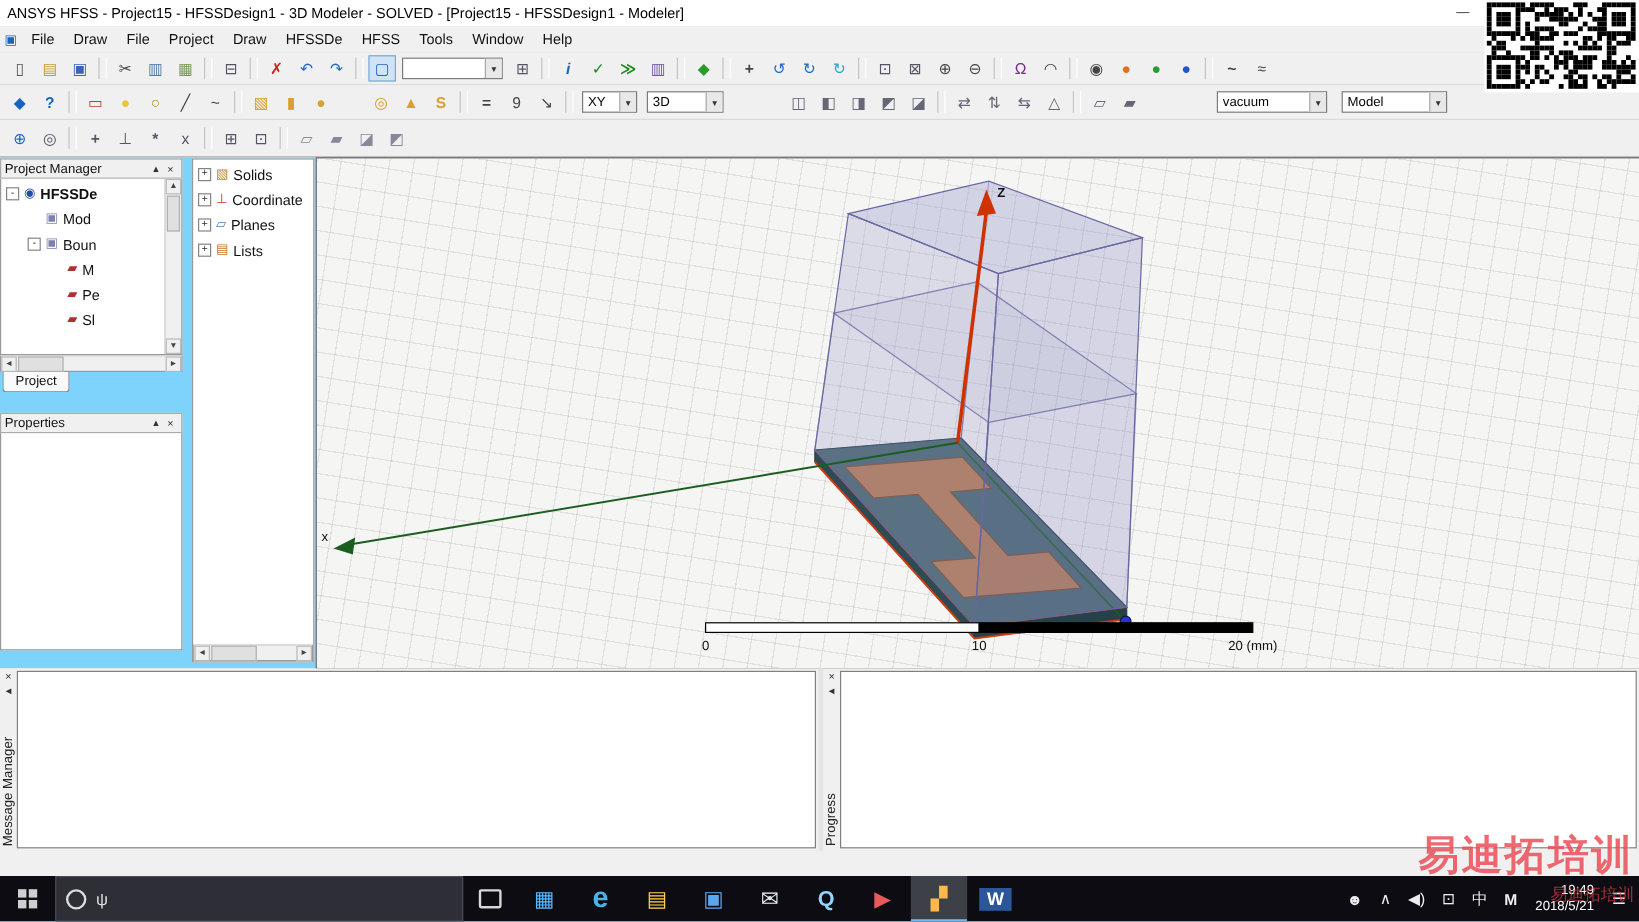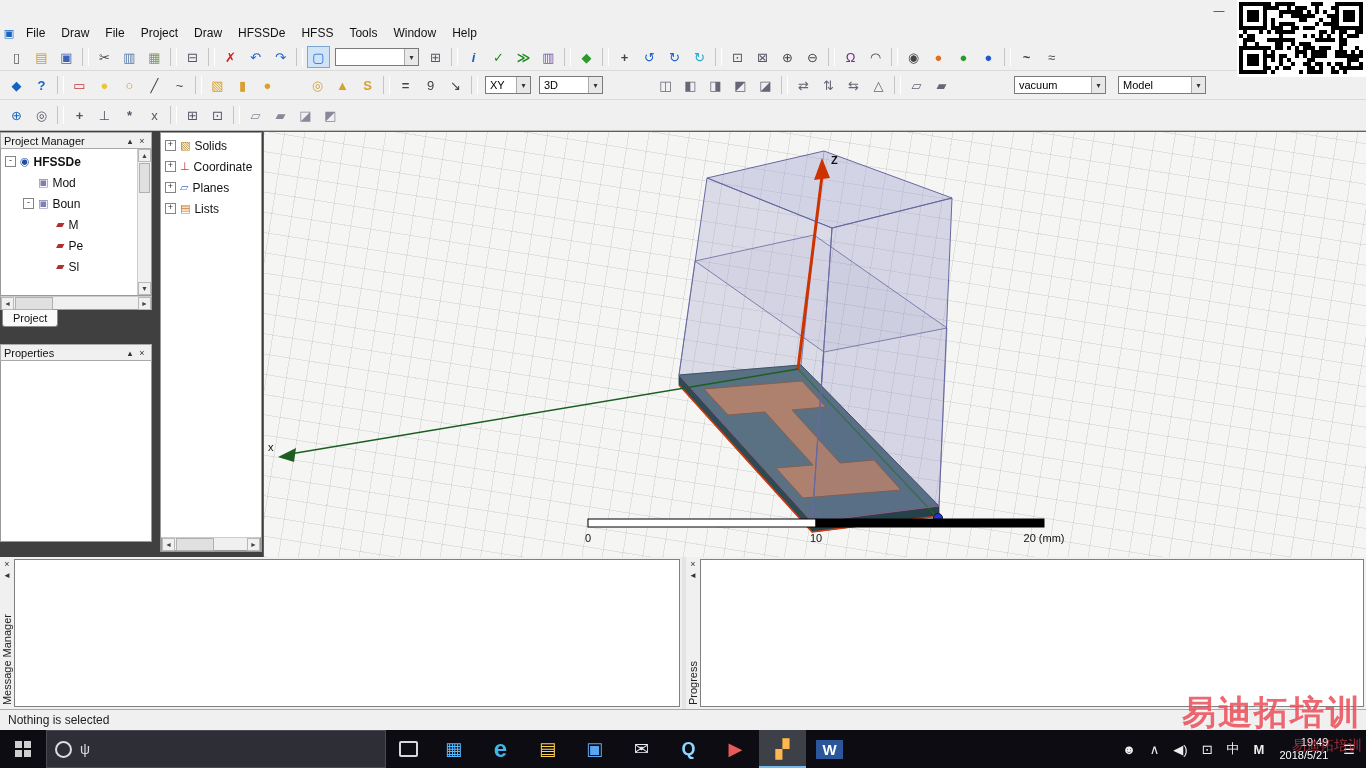--- a/index.html
+++ b/index.html
@@ -33,21 +33,21 @@
              margin:0 3px;height:18px;border-radius:0;}
   .combo{height:18px;background:#fff;border:1px solid #7a7a7a;display:flex;align-items:center;font-size:11px;
          margin:0 4px;box-sizing:border-box;}
   .combo .cval{flex:1;padding:0 4px;white-space:nowrap;overflow:hidden;}
   .combo .carr{width:13px;height:100%;background:#e8e8e8;border-left:1px solid #aaa;display:flex;align-items:center;
                justify-content:center;font-size:8px;color:#333;}
   .combo-sm{width:84px;} .combo-xy{width:46px;} .combo-3d{width:64px;}
   .combo-mat{width:92px;margin-left:60px;} .combo-model{width:88px;margin-left:8px;}
 
   
-  .main{position:absolute;top:131px;left:0;width:1366px;height:426px;background:#404040;}
+  .main{position:absolute;top:131px;left:0;width:1366px;height:426px;background:#7dd3fc;}
   .phead{display:flex;align-items:center;background:#f0f0f0;border:1px solid #aaa;height:15px;padding:0 3px;font-size:11px;color:#111;box-sizing:content-box;}
   .phead .ptitle{flex:1;white-space:nowrap;overflow:hidden;}
   .pbtn{width:12px;text-align:center;font-size:9px;color:#333;}
   .pmpanel{position:absolute;left:0;top:1px;width:152px;}
   .pmbody{display:flex;height:146px;background:#fff;border:1px solid #9a9a9a;border-top:none;overflow:hidden;}
   .pmtree{flex:1;overflow:hidden;padding-top:2px;}
   .trow{display:flex;align-items:center;height:21px;font-size:12px;color:#111;white-space:nowrap;}
   .texp{width:9px;height:9px;border:1px solid #848484;background:#fff;font-size:9px;line-height:7px;text-align:center;
         margin-right:4px;color:#333;flex:none;}
   .texp:empty{border-color:transparent;background:transparent;}
@@ -125,20 +125,23 @@
   .qr i{position:absolute;width:4px;height:4px;background:#000;}
   .watermark{position:absolute;right:4px;top:690px;text-align:right;z-index:50;pointer-events:none;}
   .wm1{font-size:34px;font-weight:bold;color:rgba(234,66,78,.8);letter-spacing:2px;text-shadow:1px 1px 0 rgba(255,255,255,.35);}
   .wm2{font-size:14px;color:rgba(234,66,78,.65);margin-top:1px;}
 </style>
 </head>
 <body>
 
 <div class="screen">
 
+  <div class="titlebar">
+    <span class="title">ANSYS HFSS - Project15 - HFSSDesign1 - 3D Modeler - SOLVED - [Project15 - HFSSDesign1 - Modeler]</span>
+  </div>
   <span class="minbtn">—</span>
   <div class="qr">
       <i style="left:2px;top:2px"></i>
       <i style="left:6px;top:2px"></i>
       <i style="left:10px;top:2px"></i>
       <i style="left:14px;top:2px"></i>
       <i style="left:18px;top:2px"></i>
       <i style="left:22px;top:2px"></i>
       <i style="left:26px;top:2px"></i>
       <i style="left:30px;top:2px"></i>
@@ -954,23 +957,20 @@
     <div class="progpanel">
       <div class="dockstrip">
         <span class="dockx">×</span>
         <span class="dockpin">◄</span>
         <span class="docklabel">Progress</span>
       </div>
       <div class="dockcontent"></div>
     </div>
   </div>
 
-  <div class="statusbar">
-    <span class="stext">Nothing is selected</span>
-  </div>
 
   <div class="taskbar">
     <div class="startbtn">
       <span class="winlogo">
           <i></i>
           <i></i>
           <i></i>
           <i></i>
         </span>
     </div>

